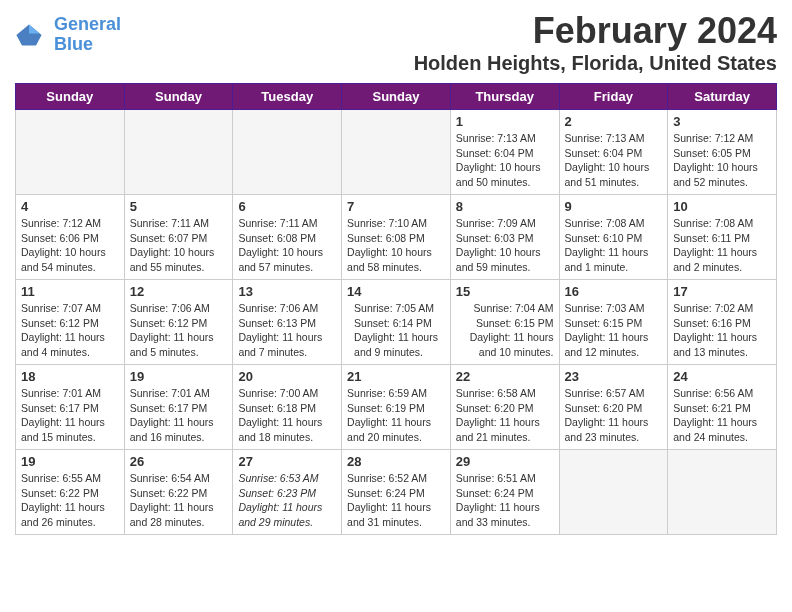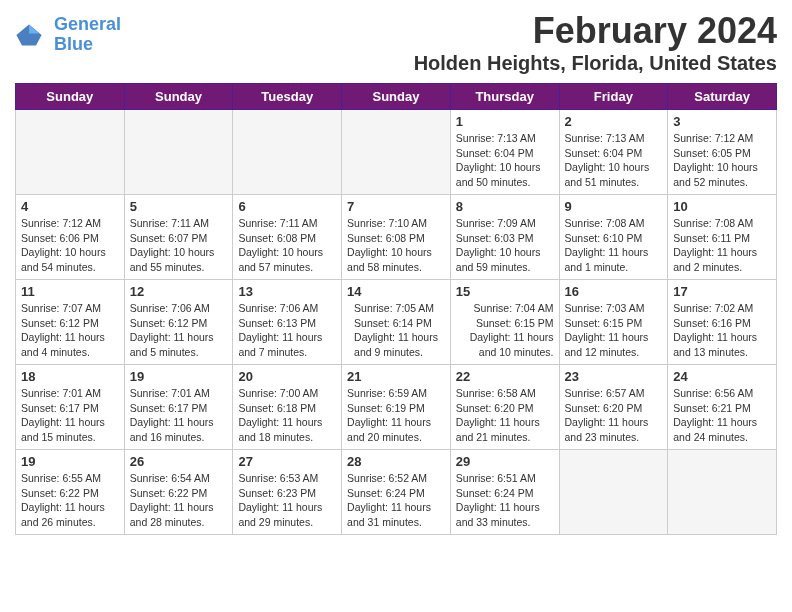--- a/index.html
+++ b/index.html
@@ -306,21 +306,21 @@
         </td>
         <td>
           <span class="day-number">26</span>
           <div class="day-info" style="white-space: pre-line;">Sunrise: 6:54 AM
 Sunset: 6:22 PM
 Daylight: 11 hours
 and 28 minutes.</div>
         </td>
         <td>
           <span class="day-number">27</span>
-          <div class="day-info" style="white-space: pre-line;">Sunrise: 6:53 AM
+          <div class="day-info" style="white-space: pre-line; font-style: italic;">Sunrise: 6:53 AM
 Sunset: 6:23 PM
 Daylight: 11 hours
 and 29 minutes.</div>
         </td>
         <td>
           <span class="day-number">28</span>
           <div class="day-info" style="white-space: pre-line;">Sunrise: 6:52 AM
 Sunset: 6:24 PM
 Daylight: 11 hours
 and 31 minutes.</div>

